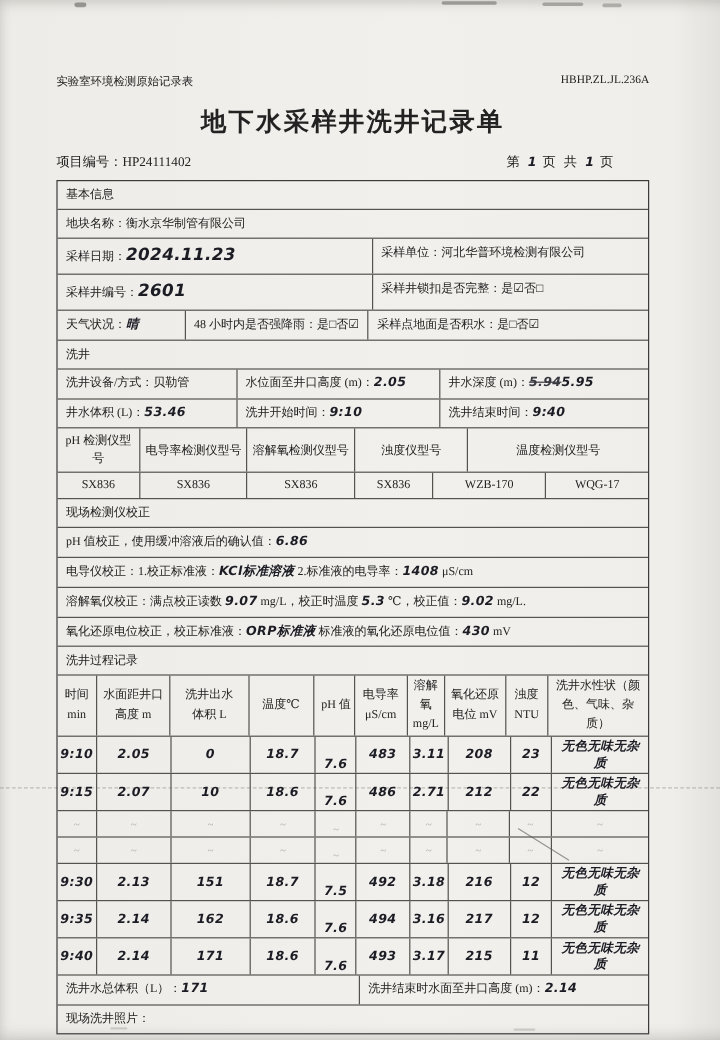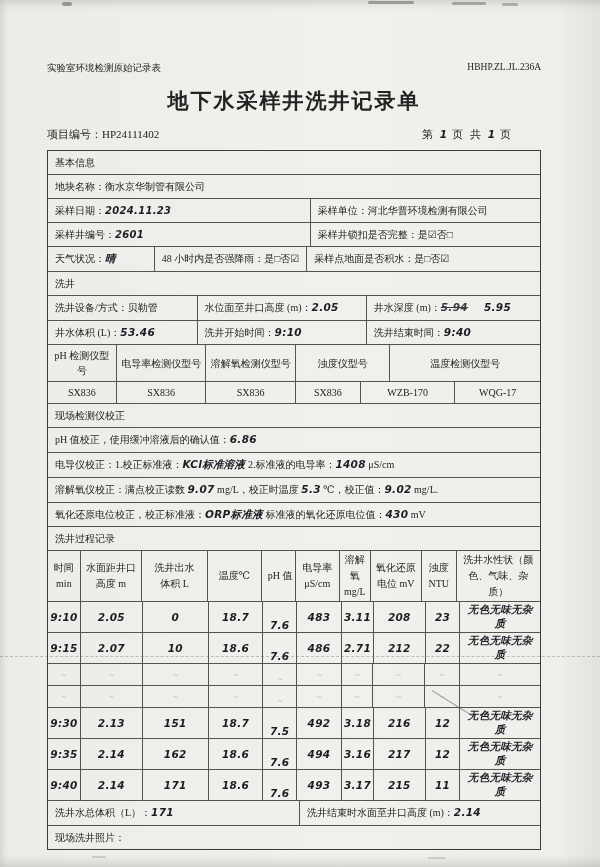--- a/index.html
+++ b/index.html
@@ -27,22 +27,22 @@
   .icell{display:flex;align-items:center;justify-content:center;text-align:center;min-height:36px;padding:3px 3px;}
   .i0{flex-basis:13.8%;} .i1{flex-basis:18.2%;} .i2{flex-basis:18.2%;} .i3{flex-basis:13.2%;} .i4{flex-basis:19.2%;}
   .mcell{text-align:center;padding:3px 0;}
   .prow,.prow-h{display:flex;align-items:stretch;border-top:1px solid #55534e;}
   .pcell{border-left:1px solid #55534e;box-sizing:border-box;display:flex;align-items:center;justify-content:center;text-align:center;padding:1px 2px;min-height:21px;}
   .pcell:first-child{border-left:none;}
   .prow-h .pcell{min-height:48px;font-size:10px;line-height:1.6;flex-direction:column;}
   .c0{flex-basis:6.5%;} .c1{flex-basis:12.6%;} .c2{flex-basis:13.4%;} .c3{flex-basis:11.1%;} .c4{flex-basis:6.9%;align-items:flex-end;}
   .c5{flex-basis:9.1%;} .c6{flex-basis:6.3%;} .c7{flex-basis:10.5%;} .c8{flex-basis:7.1%;} .c9{flex:1 1 auto;}
   .hw{font-family:"DejaVu Sans","Liberation Sans",sans-serif;font-style:italic;font-weight:600;color:#1c1c24;font-size:10.5px;letter-spacing:.3px;}
-  .hw-lg{font-size:10px;}
-  .strike{text-decoration:line-through;color:#3a3a42;margin-right:16px;}
+  .hw-lg{font-size:14px;}
+  .strike{text-decoration:line-through;color:#3a3a42;margin-right:0;}
   .faint .pcell{color:#aeaca3;font-size:9px;font-style:italic;}
   .crease{position:absolute;left:0;width:600px;top:656px;border-top:1px dashed rgba(140,138,128,.5);}
   .scratch{position:absolute;left:432px;top:690px;width:50px;border-top:1px solid rgba(100,98,90,.65);transform:rotate(32deg);transform-origin:left top;}
   .speck{position:absolute;background:#4a4a48;border-radius:2px;}
   .sp1{left:62px;top:2px;width:10px;height:4px;opacity:.5;}
   .sp2{left:368px;top:1px;width:46px;height:3px;opacity:.45;}
   .sp3{left:452px;top:2px;width:34px;height:3px;opacity:.4;}
   .sp4{left:502px;top:3px;width:16px;height:3px;opacity:.35;}
   .sp5{left:92px;top:856px;width:14px;height:2px;opacity:.2;}
   .sp6{left:428px;top:857px;width:18px;height:2px;opacity:.2;}

